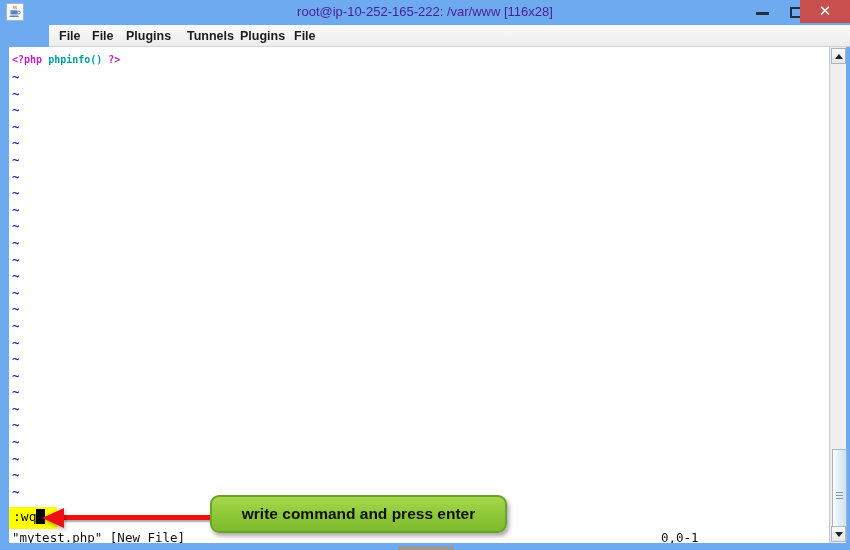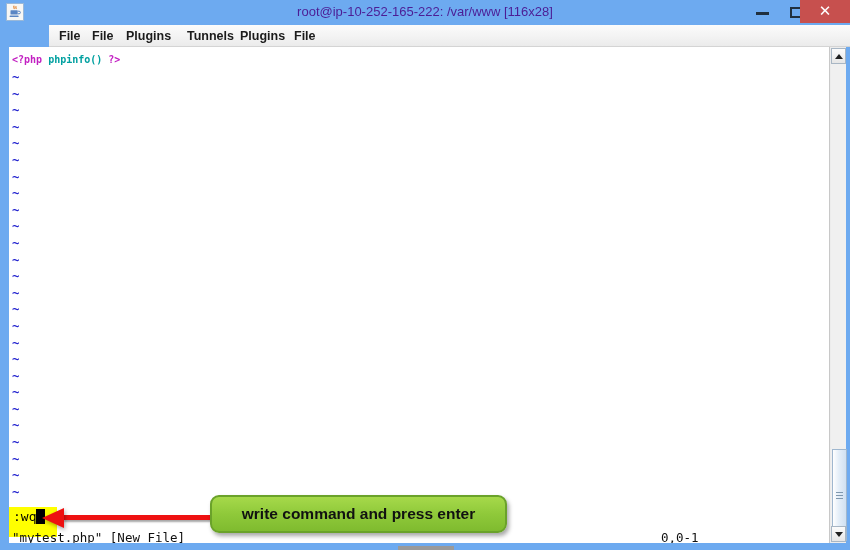--- a/index.html
+++ b/index.html
@@ -149,21 +149,21 @@
     font-size: 12.5px;
     line-height: 16.6px;
     white-space: pre;
     font-weight: bold;
   }
 
   
   .cmdline {
     position: absolute;
     left: 0; top: 460px;
-    height: 30px;
+    height: 22px;
     background: #ffff00;
     padding: 2px 4px 0 4px;
     box-sizing: border-box;
     font-family: "DejaVu Sans Mono", "Liberation Mono", monospace;
     font-size: 13px;
     color: #000000;
     white-space: pre;
     min-width: 48px;
   }
   .cmd-cursor {

